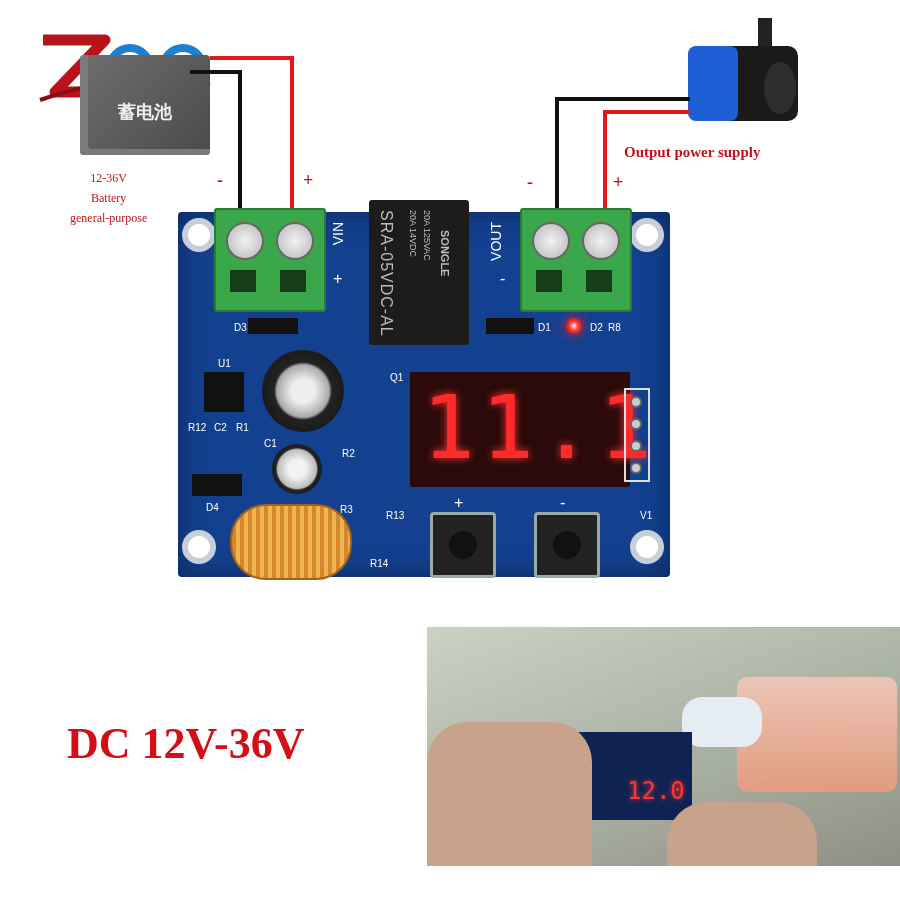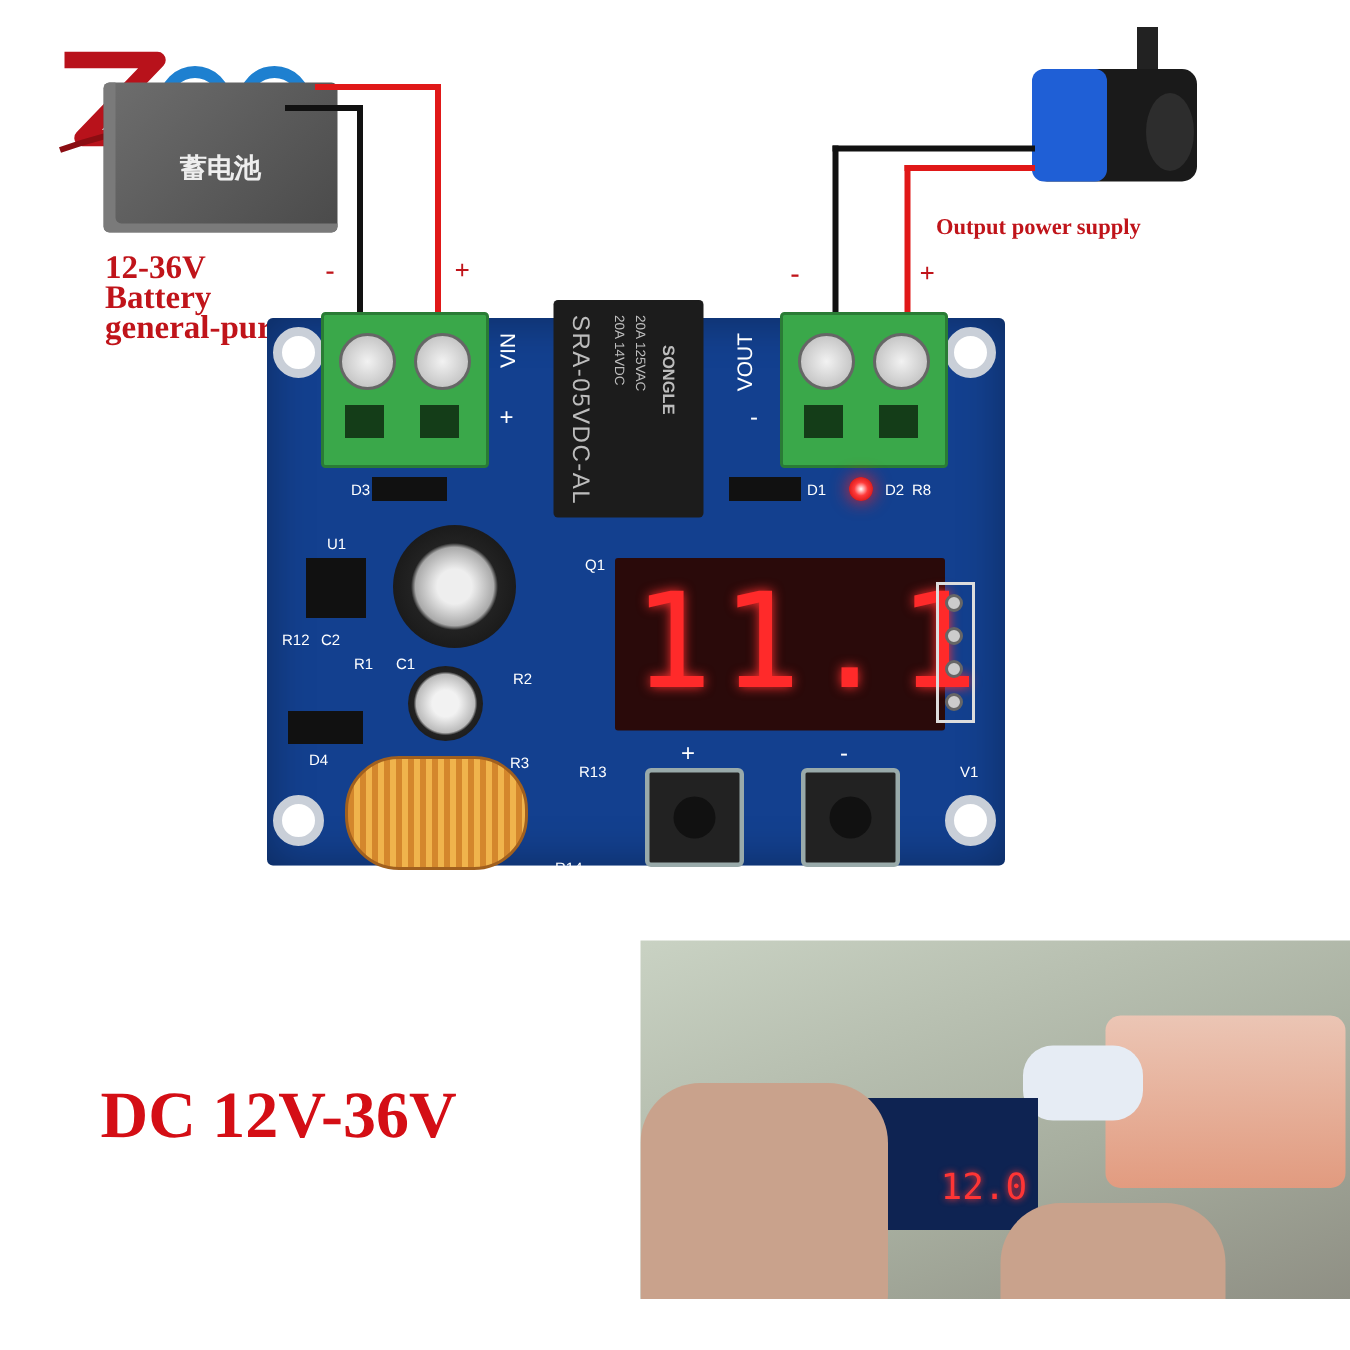--- a/index.html
+++ b/index.html
@@ -2,23 +2,23 @@
 <html><head>
 <meta charset="utf-8">
 <style>
   html,body{margin:0;padding:0;}
   body{width:900px;height:900px;background:#ffffff;position:relative;overflow:hidden;font-family:"Liberation Serif",serif;}
   .abs{position:absolute;}
   .wire{position:absolute;}
   .wire-red{background:#e01818;}
   .wire-black{background:#111;}
   .logo{left:35px;top:30px;width:180px;height:80px;}
-  .battery{left:69px;top:55px;width:156px;height:100px;background:linear-gradient(135deg,#6e6e6e,#4a4a4a);border-radius:4px;box-shadow:8px -6px 0 #7a7a7a inset;}
+  .battery{left:80px;top:55px;width:130px;height:100px;background:linear-gradient(135deg,#6e6e6e,#4a4a4a);border-radius:4px;box-shadow:8px -6px 0 #7a7a7a inset;}
   .battery-label{position:absolute;left:0;right:0;top:45px;text-align:center;color:#eee;font-family:"DejaVu Sans",sans-serif;font-size:18px;font-weight:bold;}
-  .battery-text{left:70px;top:168px;color:#c0141a;font-weight:bold;font-size:22px;line-height:20px;}
+  .battery-text{left:70px;top:168px;color:#c0141a;font-weight:normal;font-size:12px;line-height:20px;text-align:center;}
   .pump{left:688px;top:18px;width:120px;height:110px;}
   .out-label{left:624px;top:144px;color:#c0141a;font-weight:bold;font-size:15px;}
   .sign{color:#c0141a;font-weight:bold;font-size:18px;}
   .board{left:178px;top:212px;width:492px;height:365px;background:#13408f;border-radius:4px;box-shadow:inset 0 0 30px rgba(0,0,0,.35);}
   .hole{position:absolute;width:34px;height:34px;border-radius:50%;background:#fff;border:6px solid #c9cfd8;box-sizing:border-box;}
   .terminal{position:absolute;width:108px;height:100px;background:#3aa84a;border:2px solid #2a7b35;border-radius:3px;}
   .screw{position:absolute;top:12px;width:34px;height:34px;border-radius:50%;background:radial-gradient(#f2f2f2,#b5b5b5);border:2px solid #666;}
   .slot{position:absolute;top:60px;width:26px;height:22px;background:#143d18;}
   .relay{left:191px;top:-12px;width:100px;height:145px;background:#1c1c1c;border-radius:3px;color:#bdbdbd;}
   .relay-text{position:absolute;left:8px;top:10px;writing-mode:vertical-rl;font-family:"Liberation Sans",sans-serif;font-size:16px;letter-spacing:1px;}
@@ -123,30 +123,30 @@
   <div class="led" style="left:388px;top:106px;"></div>
   <div class="silk" style="left:412px;top:110px;">D2</div>
   <div class="silk" style="left:430px;top:110px;">R8</div>
 
   <div class="silk" style="left:40px;top:146px;">U1</div>
   <div class="chip" style="left:26px;top:160px;width:40px;height:40px;"></div>
   <div class="abs cap-big"></div>
   <div class="silk" style="left:212px;top:160px;">Q1</div>
   <div class="silk" style="left:10px;top:210px;">R12</div>
   <div class="silk" style="left:36px;top:210px;">C2</div>
-  <div class="silk" style="left:58px;top:226px;">R1</div>
+  <div class="silk" style="left:58px;top:210px;">R1</div>
   <div class="silk" style="left:86px;top:226px;">C1</div>
   <div class="abs cap-small"></div>
   <div class="silk" style="left:164px;top:236px;">R2</div>
   <div class="chip" style="left:14px;top:262px;width:50px;height:22px;"></div>
   <div class="silk" style="left:28px;top:290px;">D4</div>
   <div class="abs inductor"></div>
   <div class="silk" style="left:162px;top:292px;">R3</div>
   <div class="silk" style="left:192px;top:298px;padding-left:16px;">R13</div>
-  <div class="silk" style="left:192px;top:362px;">R14</div>
+  <div class="silk" style="left:192px;top:346px;">R14</div>
 
   <div class="abs display">
     <div class="digits">11.1</div>
   </div>
   <div class="abs header-pins">
     <div class="pin" style="top:6px;"></div>
     <div class="pin" style="top:28px;"></div>
     <div class="pin" style="top:50px;"></div>
     <div class="pin" style="top:72px;"></div>
   </div>

